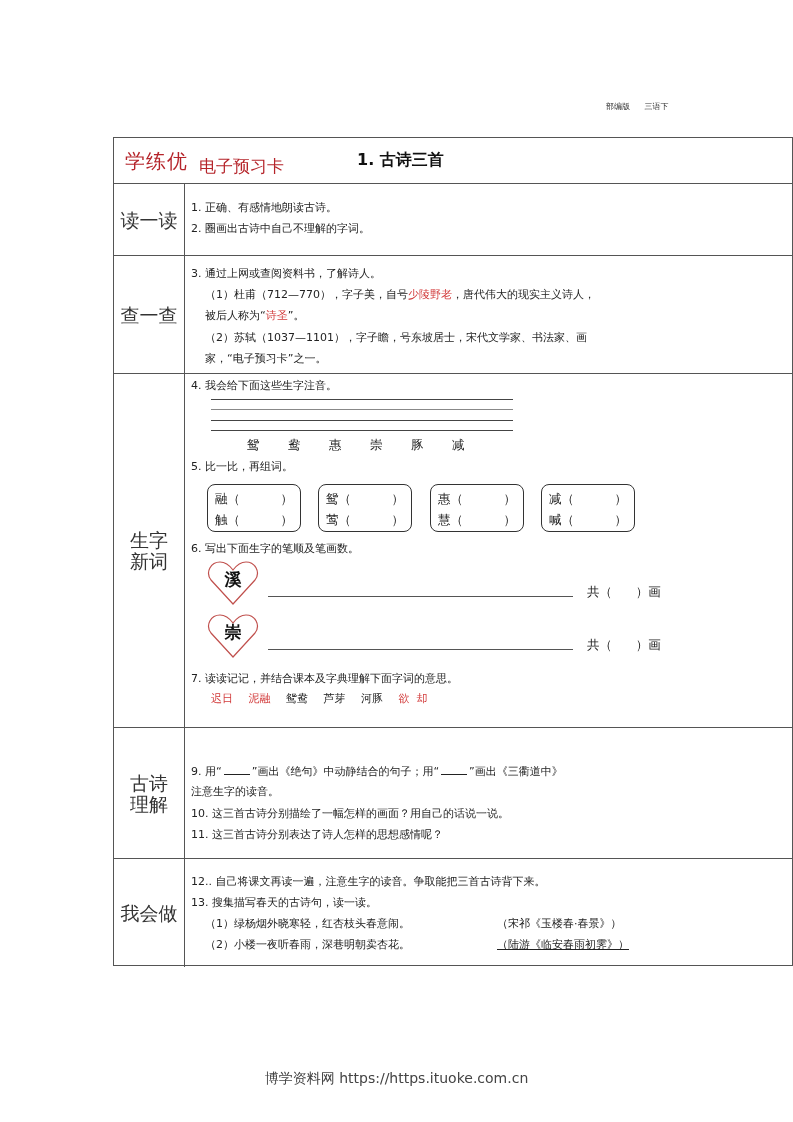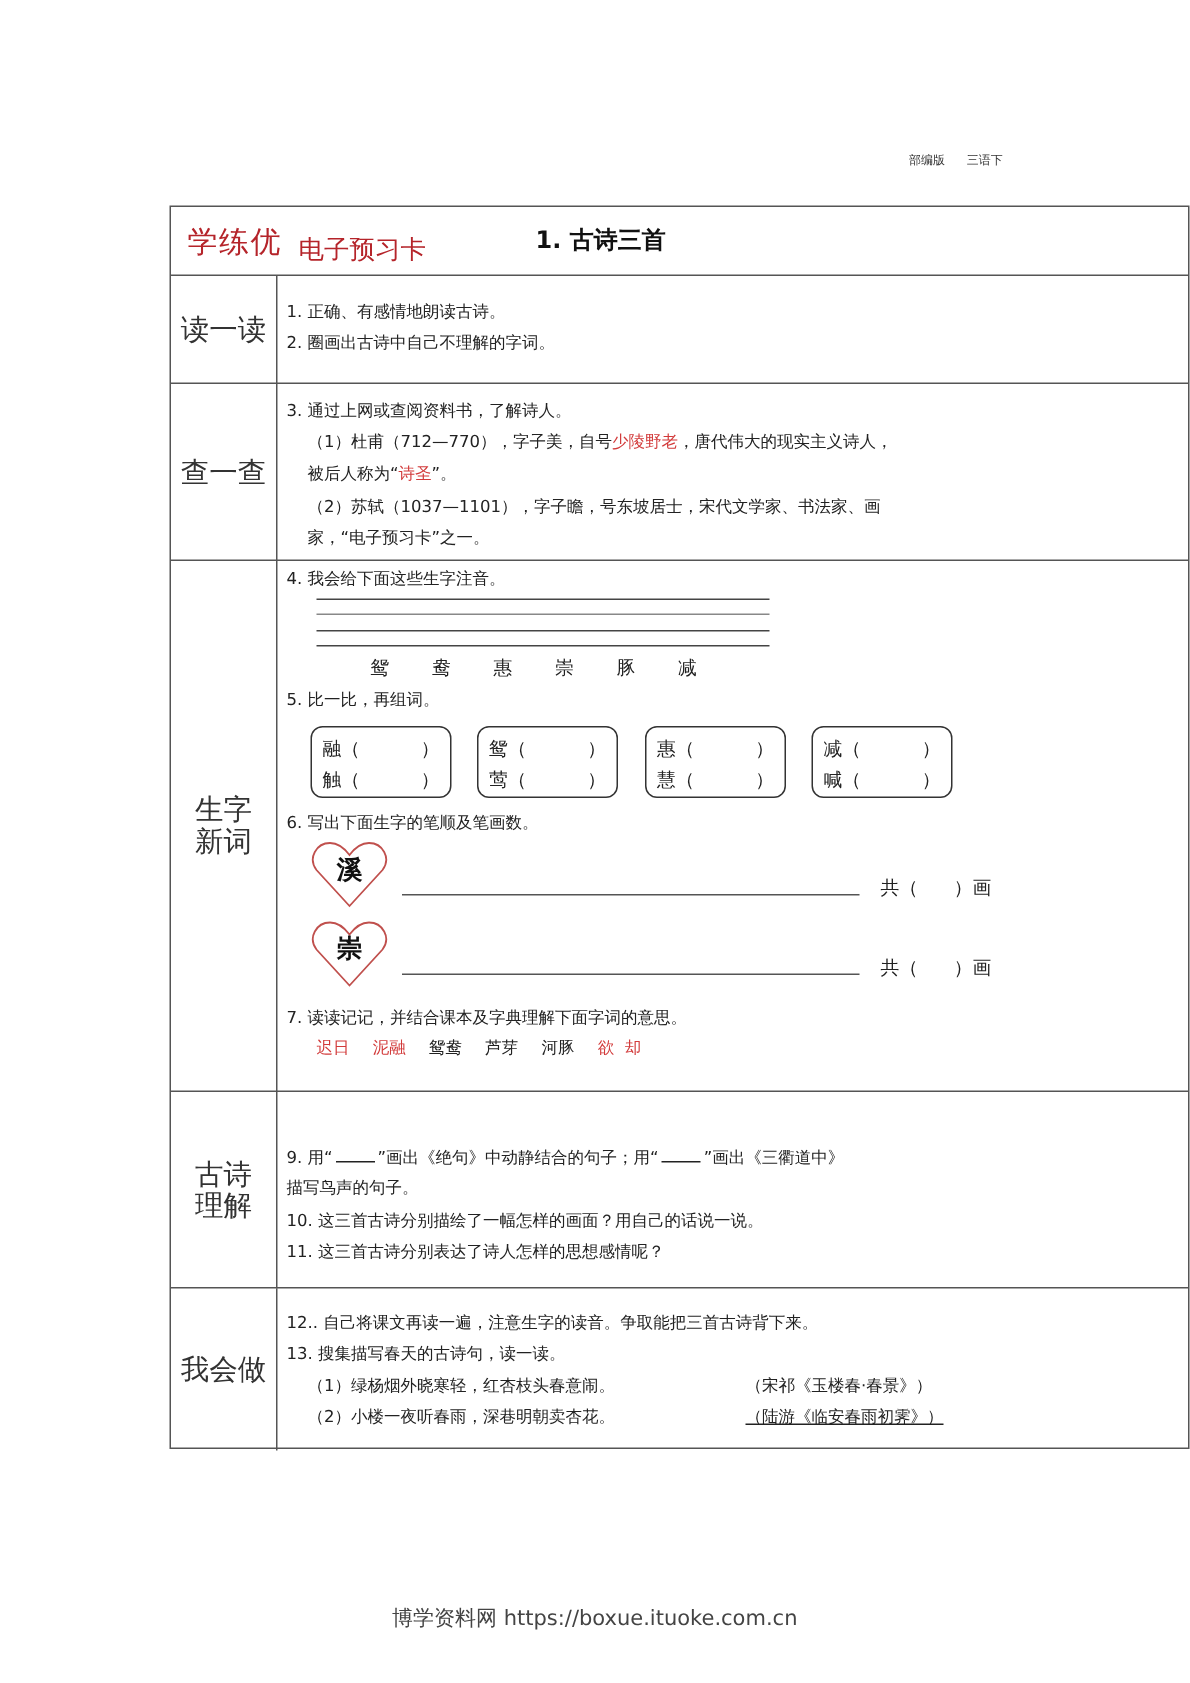--- a/index.html
+++ b/index.html
@@ -147,32 +147,32 @@
   </div>
 
   <div class="row" style="top:589px;height:131px;">
     <div class="label">
       <div><span>古诗</span><br><span>理解</span></div>
     </div>
     <div class="body">
       <div class="line" style="top:36px;">
         <span>9. 用“</span><span class="blank"></span><span>”画出《绝句》中动静结合的句子；用“</span><span class="blank"></span><span>”画出《三衢道中》</span>
       </div>
-      <div class="line" style="top:56px;">描写鸟声的句子。</div>
+      <div class="line" style="top:56px;">注意生字的读音。</div>
       <div class="line" style="top:78px;">10. 这三首古诗分别描绘了一幅怎样的画面？用自己的话说一说。</div>
       <div class="line" style="top:99px;">11. 这三首古诗分别表达了诗人怎样的思想感情呢？</div>
     </div>
   </div>
 
   <div class="row" style="top:720px;height:108px;">
     <div class="label">我会做</div>
     <div class="body">
       <div class="line" style="top:15px;">12.. 自己将课文再读一遍，注意生字的读音。争取能把三首古诗背下来。</div>
       <div class="line" style="top:36px;">13. 搜集描写春天的古诗句，读一读。</div>
       <div class="line" style="top:57px;left:20px;">（1）绿杨烟外晓寒轻，红杏枝头春意闹。</div>
       <div class="line" style="top:57px;left:312px;">（宋祁《玉楼春·春景》）</div>
       <div class="line" style="top:78px;left:20px;">（2）小楼一夜听春雨，深巷明朝卖杏花。</div>
       <div class="line" style="top:78px;left:312px;text-decoration:underline;">（陆游《临安春雨初霁》）</div>
     </div>
   </div>
 </div>
 
-<div class="footer">博学资料网 https://boxue.ituoke.com.cn</div>
+<div class="footer">博学资料网 https://https.ituoke.com.cn</div>
 
 </body></html>

